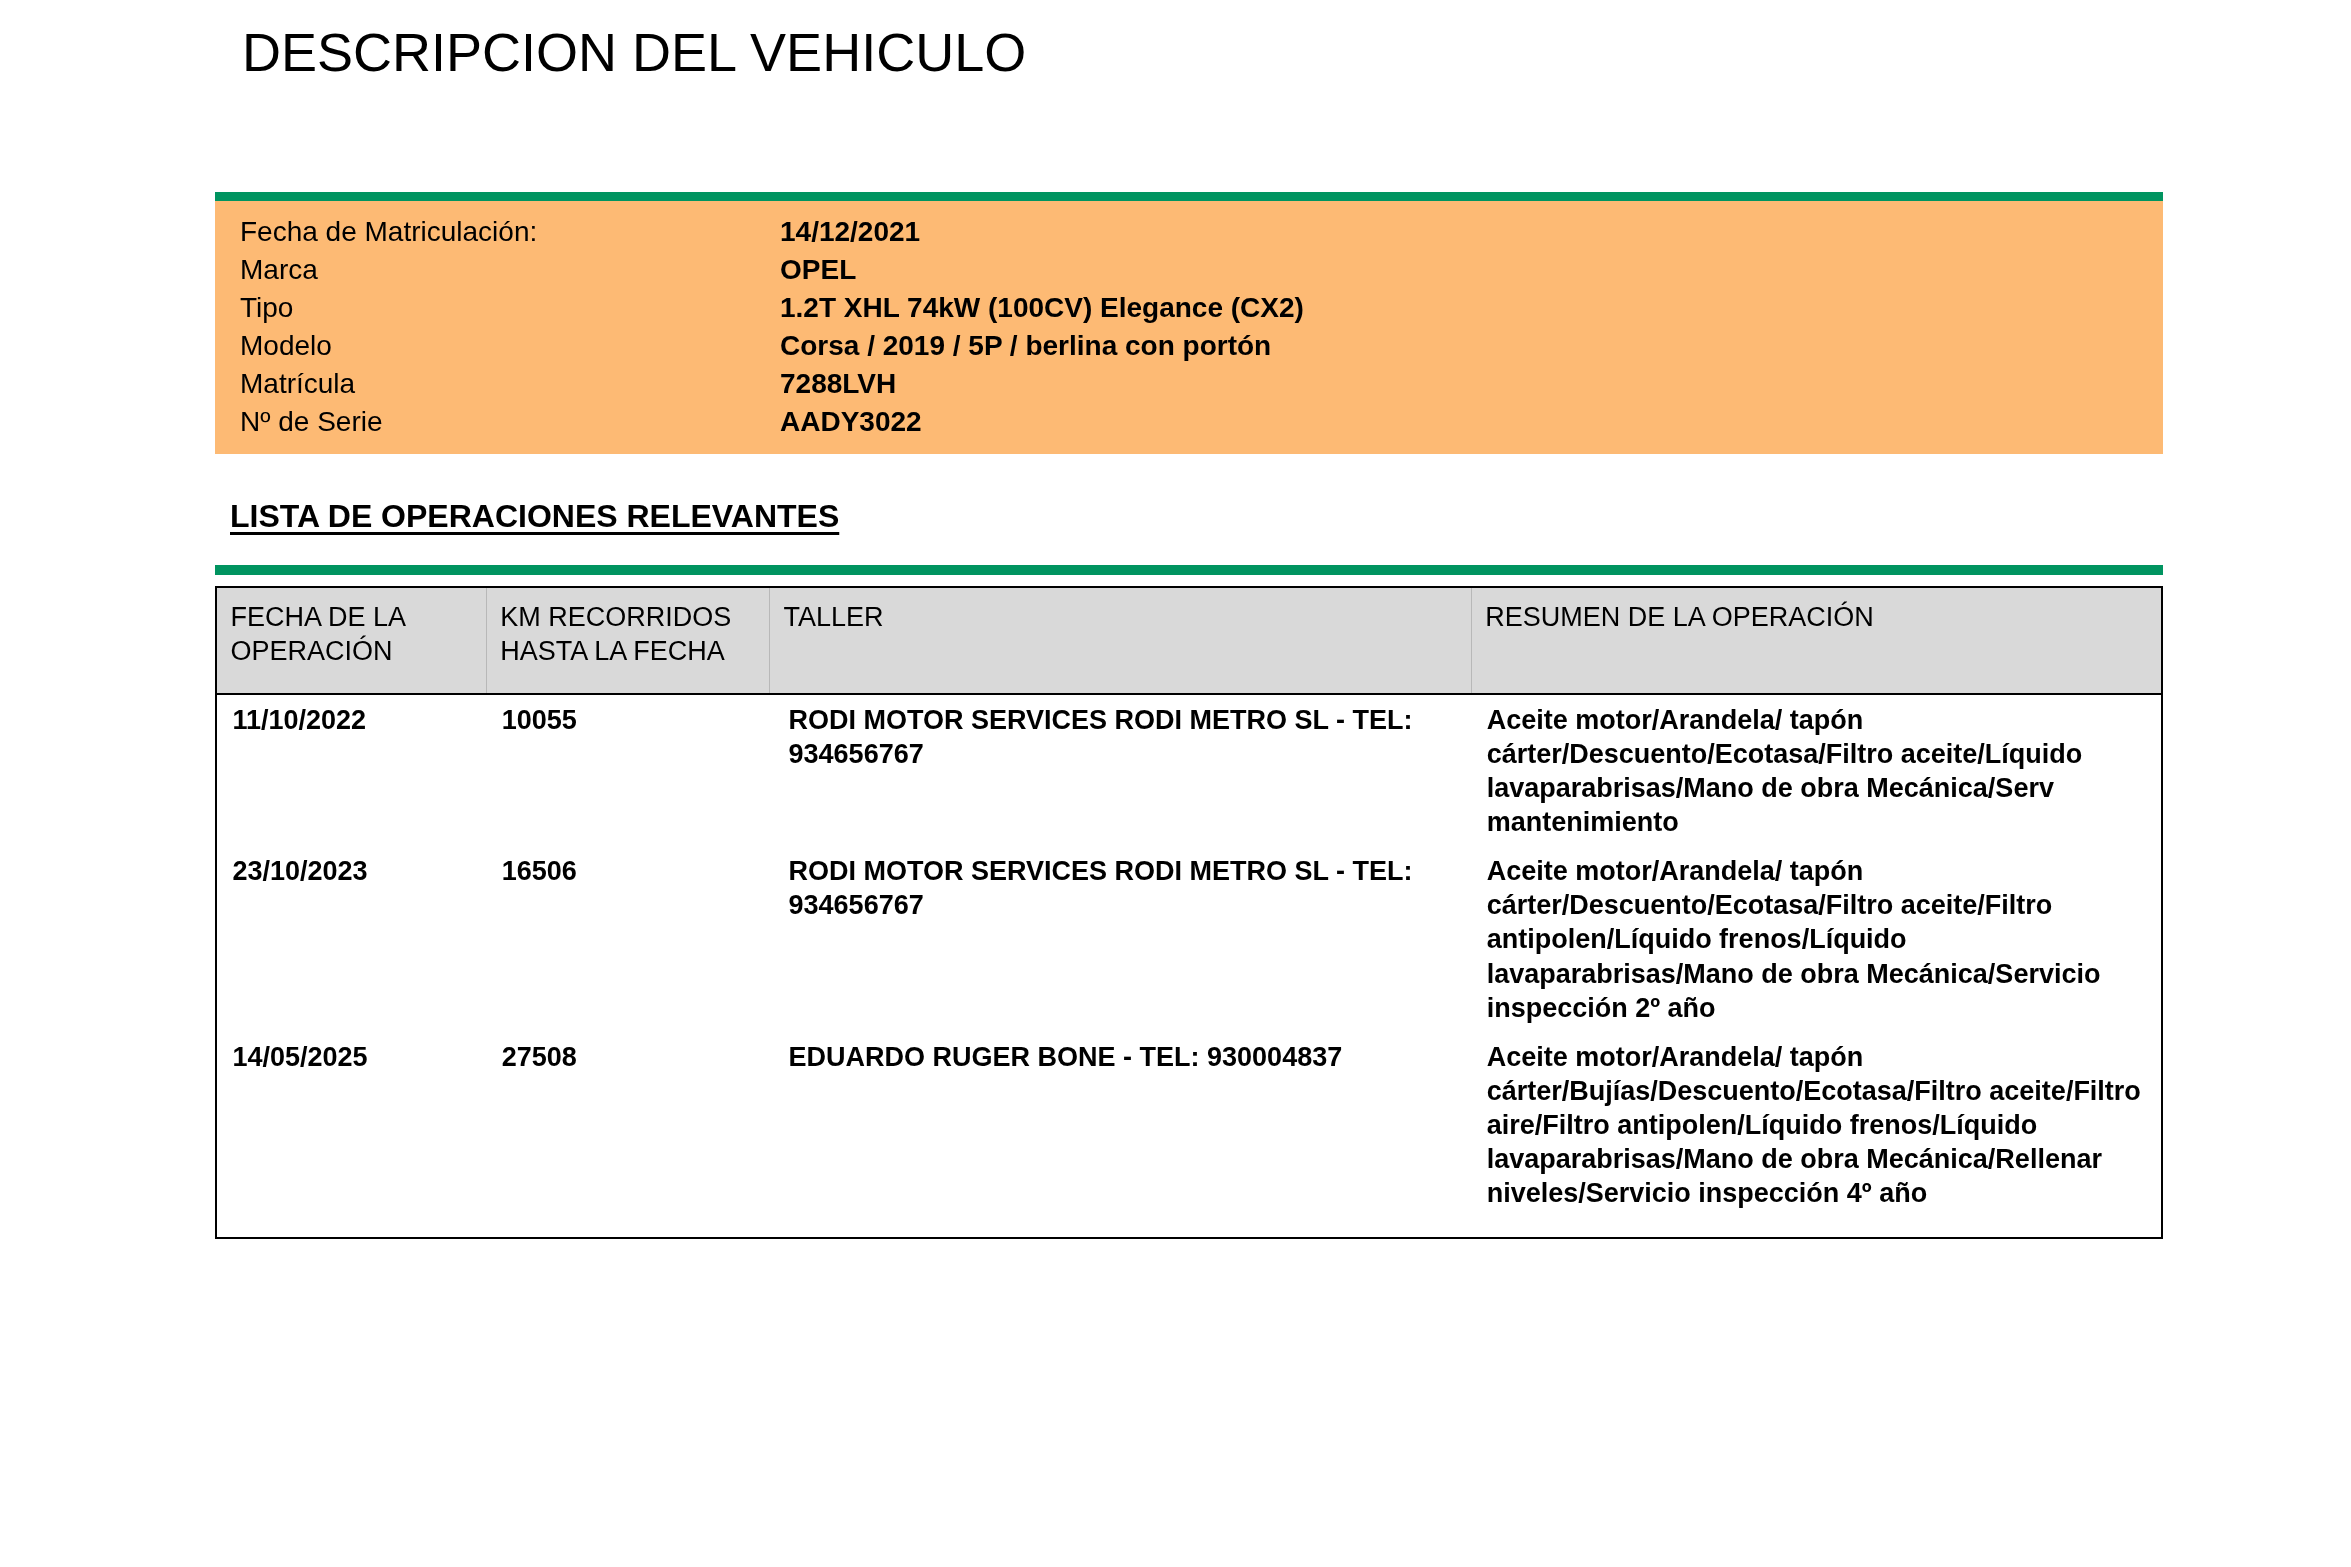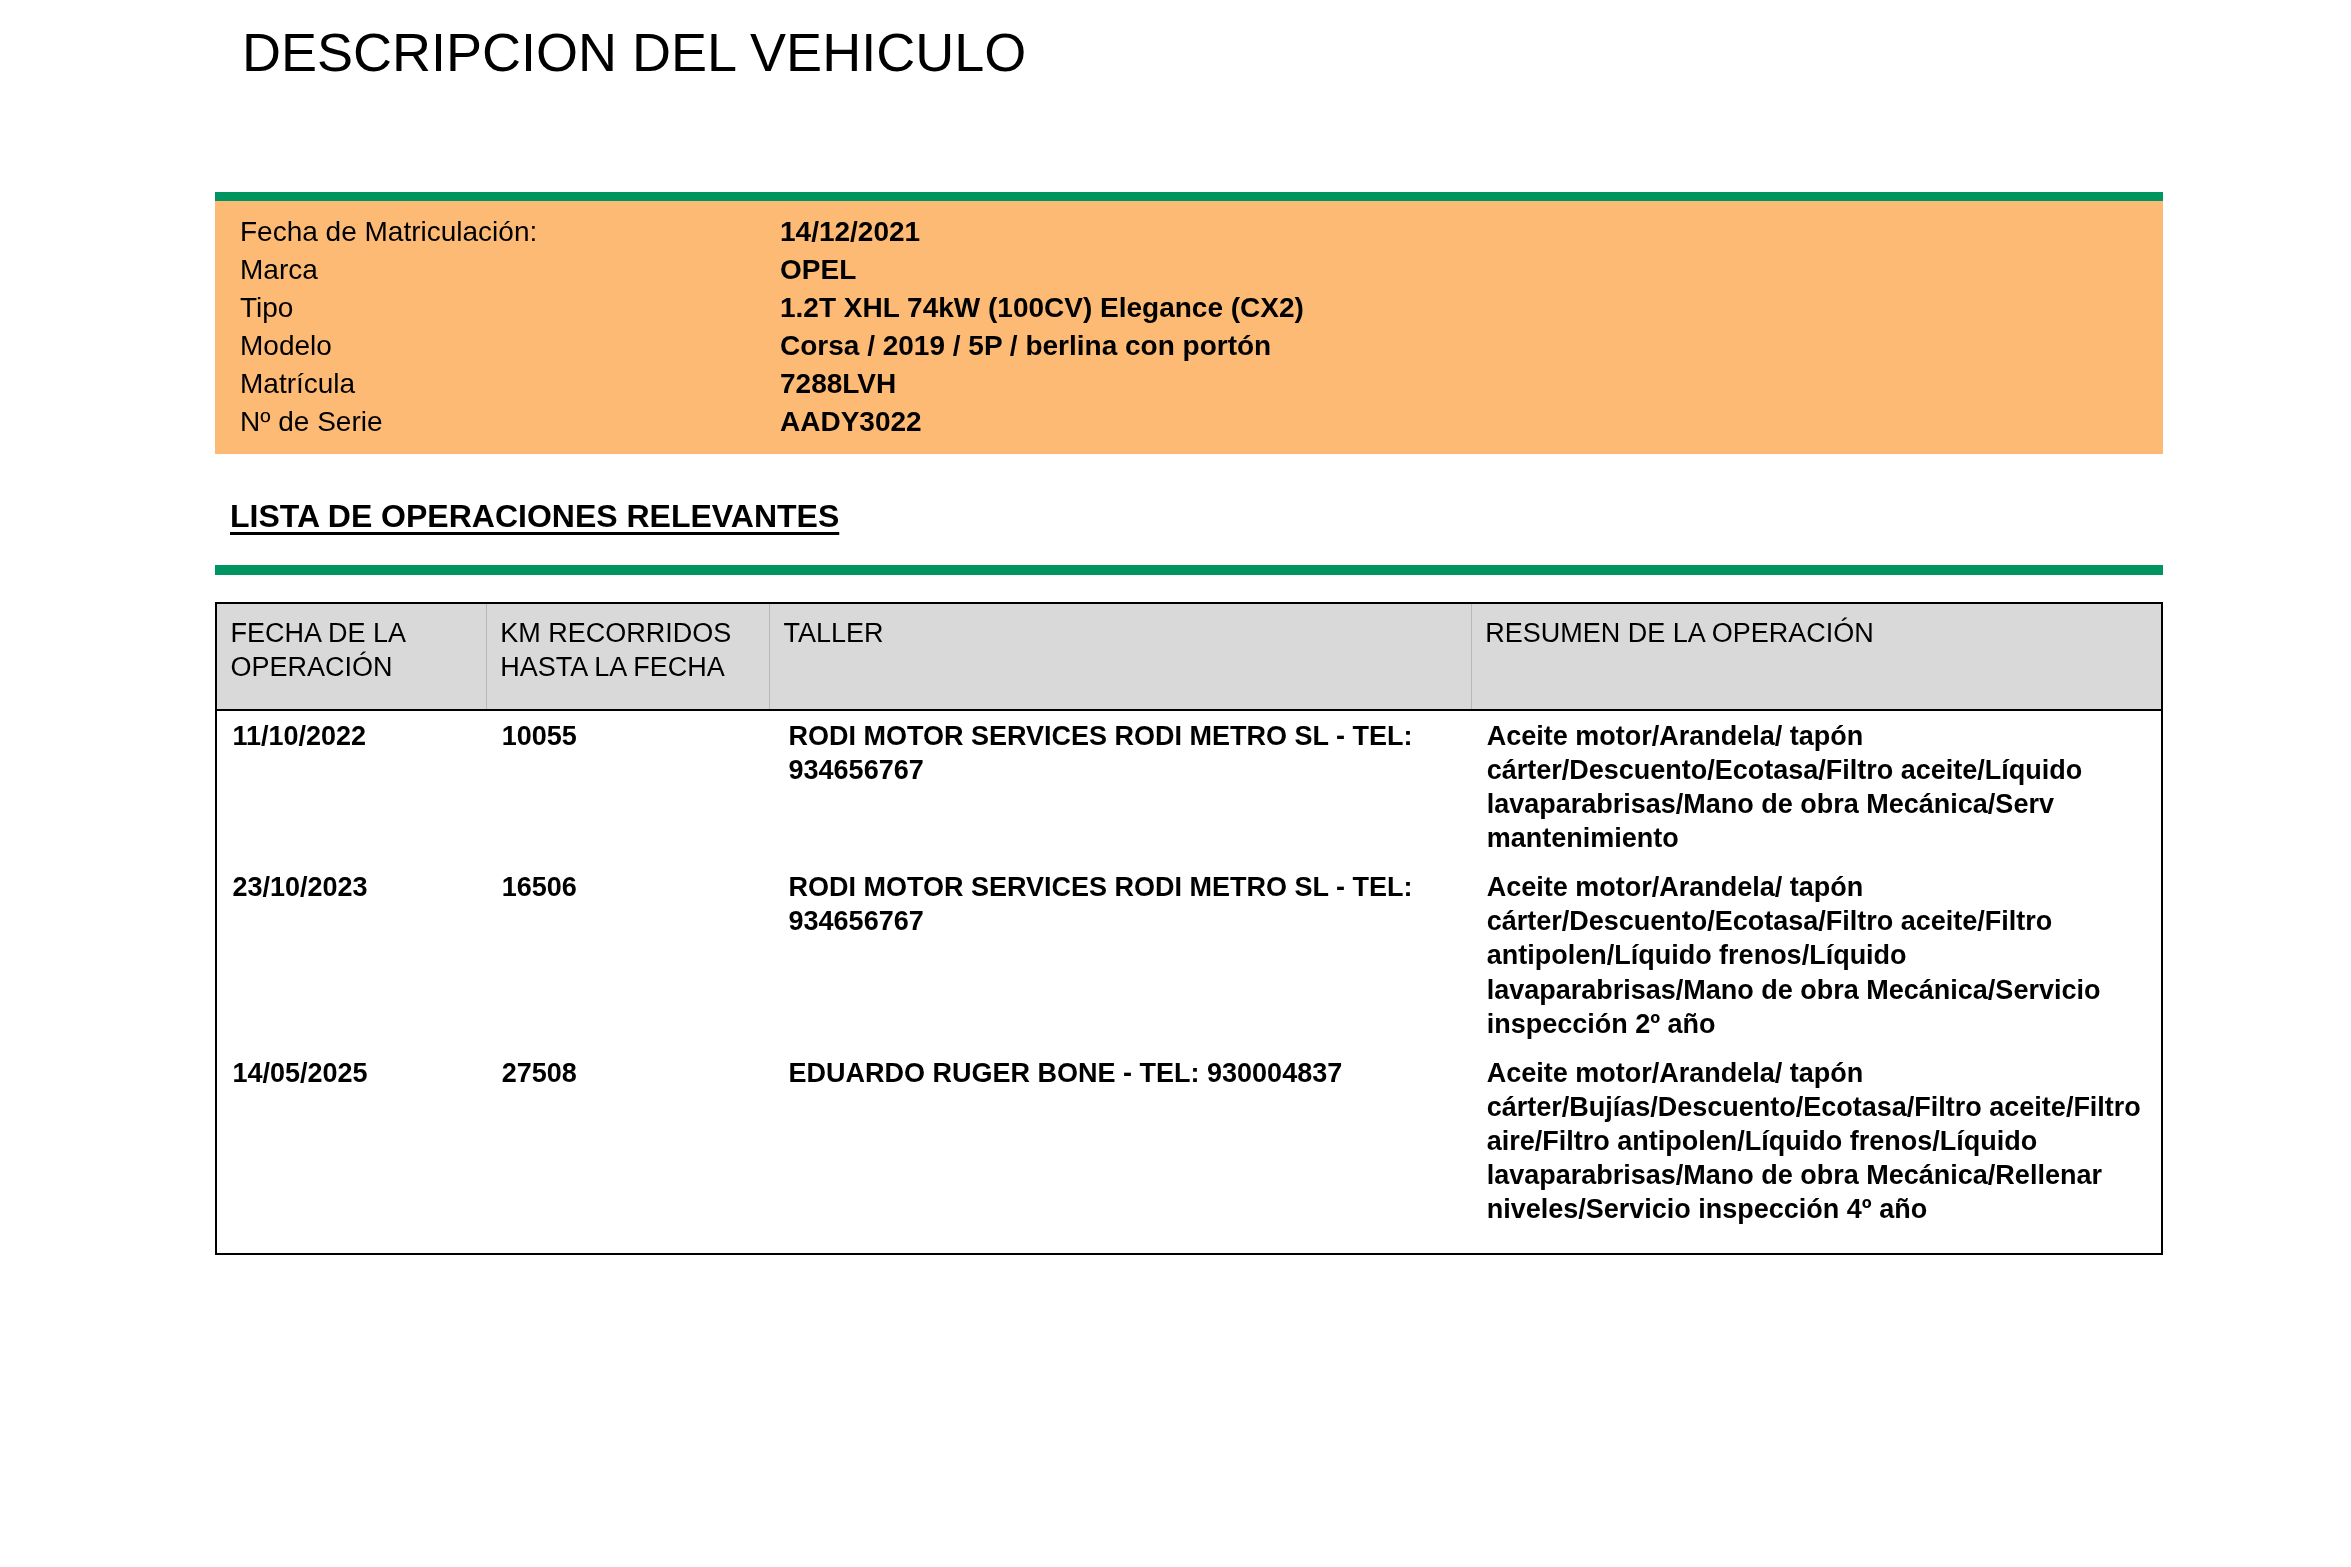--- a/index.html
+++ b/index.html
@@ -77,21 +77,21 @@
     top: 565px;
     width: 1948px;
     height: 9.6px;
     background: #009460;
   }
 
   
   .ops-table-wrap {
     position: absolute;
     left: 215px;
-    top: 602px;
+    top: 586px;
     width: 1948px;
     border: 2.9px solid #000000;
     box-sizing: border-box;
     background: #ffffff;
   }
   table.ops-table {
     width: 100%;
     border-collapse: collapse;
     table-layout: fixed;
   }

